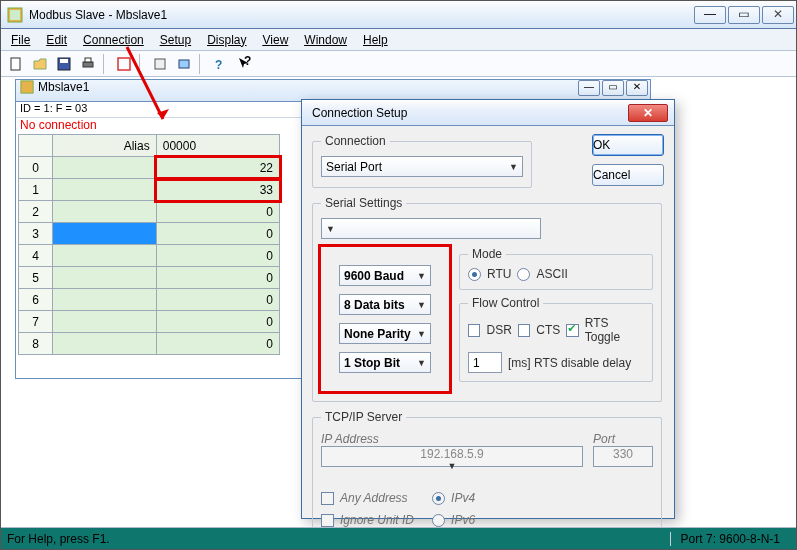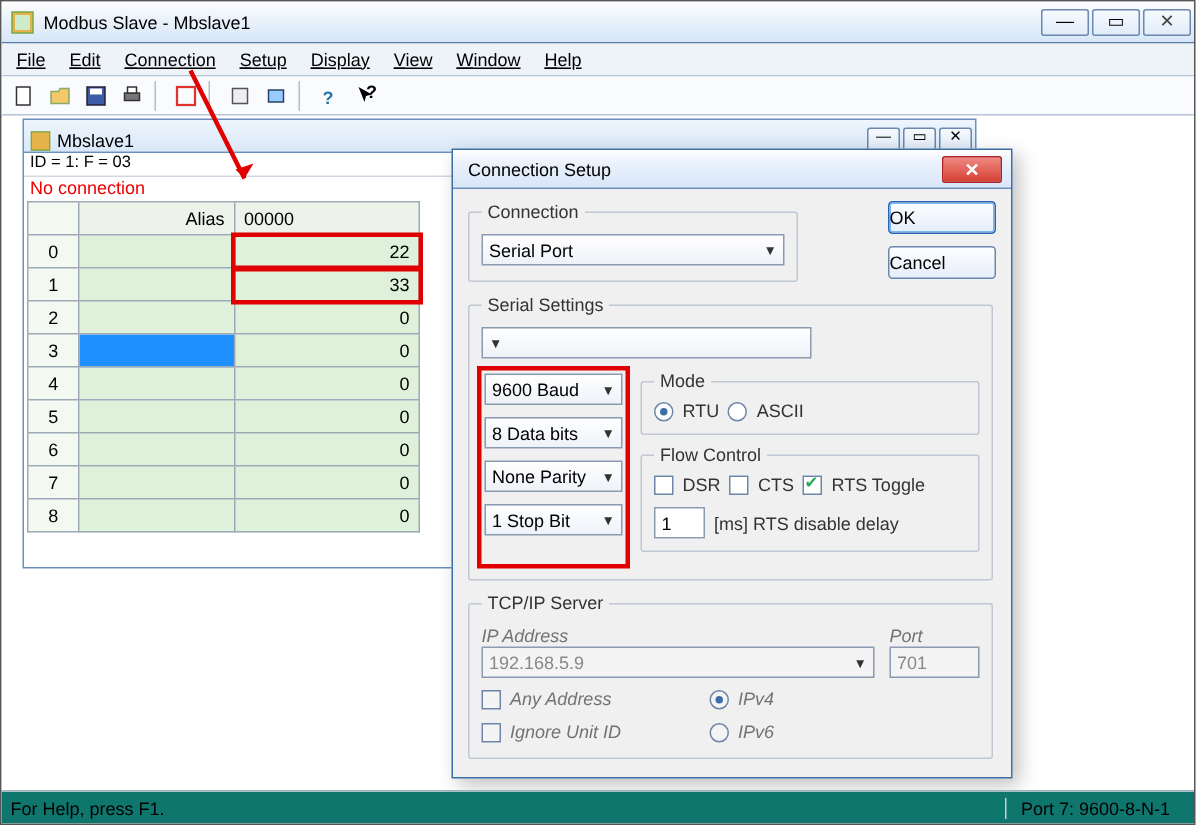--- a/index.html
+++ b/index.html
@@ -16,21 +16,21 @@
   .menuitem span.u { text-decoration:underline; }
   .toolbar { height:26px; display:flex; align-items:center; border-bottom:1px solid #b6c4d8; padding-left:4px; gap:2px; background:#f9fbfe; }
   .tbtn { width:22px; height:20px; display:flex; align-items:center; justify-content:center; }
   .tbtn svg { width:16px; height:16px; }
   .tsep { width:6px; height:20px; border-left:1px solid #bbb; margin:0 2px; }
   .client { position:absolute; top:78px; left:0; right:0; bottom:22px; background:#fff; }
   .status { position:absolute; bottom:0; left:0; right:0; height:22px; border-top:1px solid #b0bac8; background:#0f766e; display:flex; align-items:center; padding:0 6px; justify-content:space-between; }
   .status .cell { border-left:1px solid #c8d0dc; padding:0 10px; }
   
   .child { position:absolute; left:14px; top:0; width:636px; height:300px; border:1px solid #6a8fbf; background:#fff; }
-  .child .chead { height:22px; background:linear-gradient(#eef5fd,#d9e8f8); display:flex; align-items:flex-end; padding-left:4px; border-bottom:1px solid #6a8fbf; }
+  .child .chead { height:22px; background:linear-gradient(#eef5fd,#d9e8f8); display:flex; align-items:flex-start; padding-left:4px; border-bottom:1px solid #6a8fbf; }
   .child .chead .sp { flex:1; }
   .cwinbtn { width:22px; height:16px; border:1px solid #6a88b0; border-radius:2px; margin-right:2px; background:linear-gradient(#f6fafe,#e0ecf9); text-align:center; line-height:12px; font-size:10px; cursor:default; }
   .infobar { height:16px; padding:0 4px; font-size:11px; border-bottom:1px solid #d0d8e4; white-space:nowrap; }
   .noconn { color:#e00; font-size:12px; padding:0 4px 2px; }
   
   table.grid { border-collapse:collapse; width:262px; margin-left:2px; }
   table.grid th, table.grid td { border:1px solid #9caab8; background:#dff1db; height:22px; text-align:right; padding:0 6px; font-size:12px; }
   table.grid th { background:#eef3ea; font-weight:normal; }
   table.grid .rowhdr { background:#f3f8f0; text-align:center; width:34px; padding:0; }
   table.grid .sel { background:#1e90ff; }
@@ -46,25 +46,25 @@
   .combo { height:21px; border:1px solid #8a9ab0; background:linear-gradient(#fff,#eef2f8); display:flex; align-items:center; padding:0 4px; justify-content:space-between; cursor:default; }
   .combo .arrow { font-size:9px; color:#333; }
   .btn { width:72px; height:22px; border:1px solid #6a88b0; border-radius:3px; background:linear-gradient(#fefefe,#e4eefb); text-align:left; line-height:20px; cursor:default; }
   .btn.primary { border:1px solid #2a65b5; box-shadow:0 0 0 1px #7fb4f2 inset; color:#000; }
   .row { display:flex; align-items:center; gap:6px; }
   .chk, .rad { width:13px; height:13px; border:1px solid #6d85a6; background:#fff; display:inline-block; position:relative; }
   .rad { border-radius:50%; }
   .rad.on::after { content:""; position:absolute; inset:3px; background:#3a6ea5; border-radius:50%; }
   .chk.on::after { content:"✔"; position:absolute; top:-3px; left:0; font-size:11px; color:#2a5; }
   .txtfld { height:21px; border:1px solid #8a9ab0; background:#fff; padding:0 4px; display:flex; align-items:center; }
-  .disabled { background:#f4f4f4; color:#888; }
+  .disabled { background:#f4f4f4; color:#888;flex-direction:column; }
   .lbl { color:#333; }
   .lblmut { color:#737373;font-style:italic; }
   .serialcombo { width:92px; }
-  .serialwrap { display:inline-block; padding:2px; outline:3px solid #e00000; }
+  .serialwrap { display:inline-block; padding:18px; outline:3px solid #e00000;font-weight:bold; }
   
   .redarrow { position:absolute; left:118px; top:42px; width:60px; height:90px; pointer-events:none; z-index:5; }
 </style>
 </head>
 <body>
 
 <div class="titlebar">
   <span class="icon">
     <svg viewBox="0 0 16 16">
         <rect x="1" y="1" width="14" height="14" fill="#e6b24a" stroke="#7a4"></rect>
@@ -308,25 +308,25 @@
         <div style="flex:1">
           <div class="lblmut">IP Address</div>
           <div class="combo disabled">
               <span>192.168.5.9</span>
               <span class="arrow">▼</span>
             </div>
         </div>
         <div style="width:60px">
           <div class="lblmut">Port</div>
           <div class="txtfld disabled">
-              <span>701</span>
-            </div>
-        </div>
-      </div>
-      <div style="display:flex; gap:59px; margin-top:7px">
+              <span>330</span>
+            </div>
+        </div>
+      </div>
+      <div style="display:flex; gap:18px; margin-top:24px">
         <div style="display:flex; flex-direction:column; gap:8px">
           <div class="row">
               <span class="chk disabled"></span>
               <span class="lblmut">Any Address</span>
             </div>
           <div class="row">
               <span class="chk disabled"></span>
               <span class="lblmut">Ignore Unit ID</span>
             </div>
         </div>

